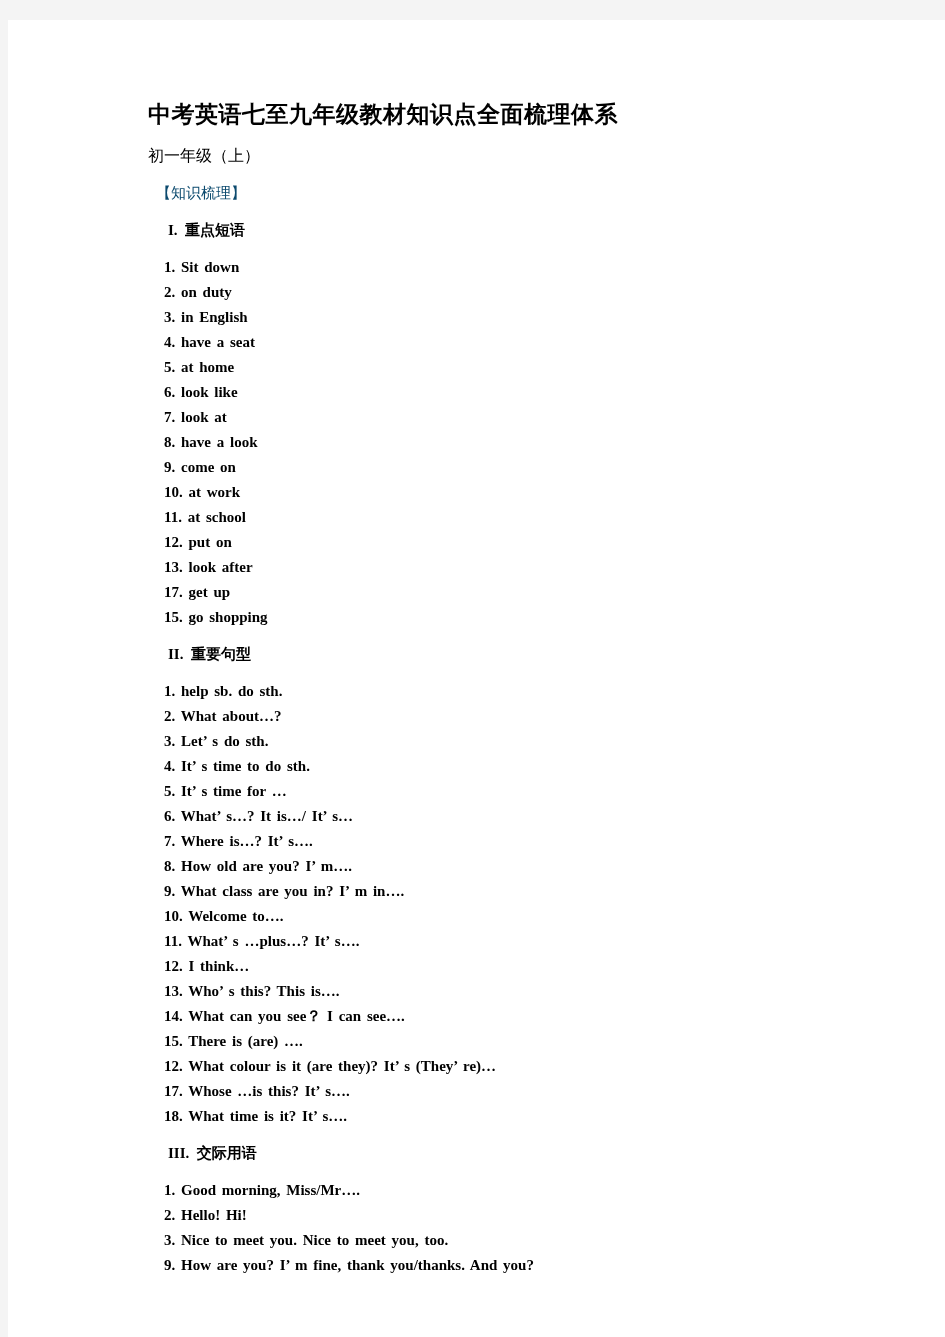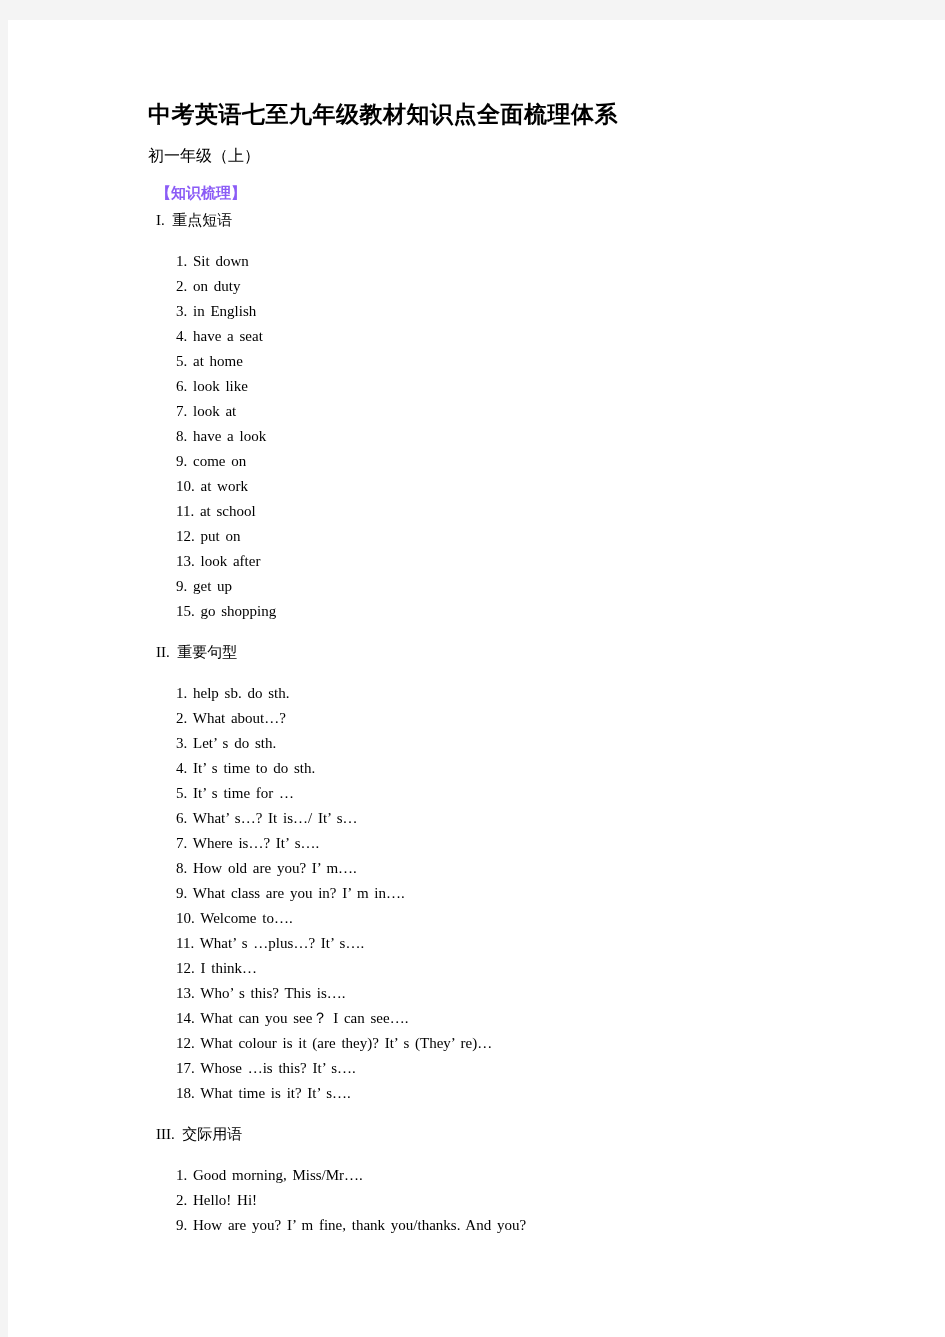--- a/index.html
+++ b/index.html
@@ -38,39 +38,40 @@
   }
   .doc-subtitle {
     font-size: 16px;
     text-align: left;
     color: #000;
     margin: 0 0 14px 0;
     line-height: 1.3;
   }
   .bracket-heading {
     font-size: 15px;
-    font-weight: bold;
-    color: #8b5cf6;
+    font-weight: normal;
+    color: #0c4a6e;
     margin: 0 0 2px 0;
     line-height: 25px;
     padding-left: 8px;
   }
   .section-heading {
     font-size: 15px;
-    font-weight: normal;
+    font-weight: bold;
     color: #000;
     line-height: 25px;
-    margin: 0;
+    margin: 12px;
     padding-left: 8px;
     white-space: pre;
   }
   .list {
     list-style: none;
-    margin: 16px;
+    margin: 4px;
     padding: 0;
+    font-weight: bold;
   }
   .list-item {
     font-size: 15px;
     color: #000;
     line-height: 25px;
     margin: 0;
     padding-left: 12px;
     white-space: pre;
     word-spacing: 2px;
   }
@@ -96,21 +97,21 @@
         <li class="list-item">4. have a seat</li>
         <li class="list-item">5. at home</li>
         <li class="list-item">6. look like</li>
         <li class="list-item">7. look at</li>
         <li class="list-item">8. have a look</li>
         <li class="list-item">9. come on</li>
         <li class="list-item">10. at work</li>
         <li class="list-item">11. at school</li>
         <li class="list-item">12. put on</li>
         <li class="list-item">13. look after</li>
-        <li class="list-item">9. get up</li>
+        <li class="list-item">17. get up</li>
         <li class="list-item">15. go shopping</li>
       </ul>
     </div>
 
     <div>
       <div class="section-heading">II.  重要句型</div>
       <ul class="list">
         <li class="list-item">1. help sb. do sth.</li>
         <li class="list-item">2. What about…?</li>
         <li class="list-item">3. Let’ s do sth.</li>
@@ -118,29 +119,31 @@
         <li class="list-item">5. It’ s time for …</li>
         <li class="list-item">6. What’ s…? It is…/ It’ s…</li>
         <li class="list-item">7. Where is…? It’ s….</li>
         <li class="list-item">8. How old are you? I’ m….</li>
         <li class="list-item">9. What class are you in? I’ m in….</li>
         <li class="list-item">10. Welcome to….</li>
         <li class="list-item">11. What’ s …plus…? It’ s….</li>
         <li class="list-item">12. I think…</li>
         <li class="list-item">13. Who’ s this? This is….</li>
         <li class="list-item">14. What can you see？ I can see….</li>
+        <li class="list-item">15. There is (are) ….</li>
         <li class="list-item">12. What colour is it (are they)? It’ s (They’ re)…</li>
         <li class="list-item">17. Whose …is this? It’ s….</li>
         <li class="list-item">18. What time is it? It’ s….</li>
       </ul>
     </div>
 
     <div>
       <div class="section-heading">III.  交际用语</div>
       <ul class="list">
         <li class="list-item">1. Good morning, Miss/Mr….</li>
         <li class="list-item">2. Hello! Hi!</li>
+        <li class="list-item">3. Nice to meet you. Nice to meet you, too.</li>
         <li class="list-item">9. How are you? I’ m fine, thank you/thanks. And you?</li>
       </ul>
     </div>
 
   </div>
 </div>
 
 </body></html>

